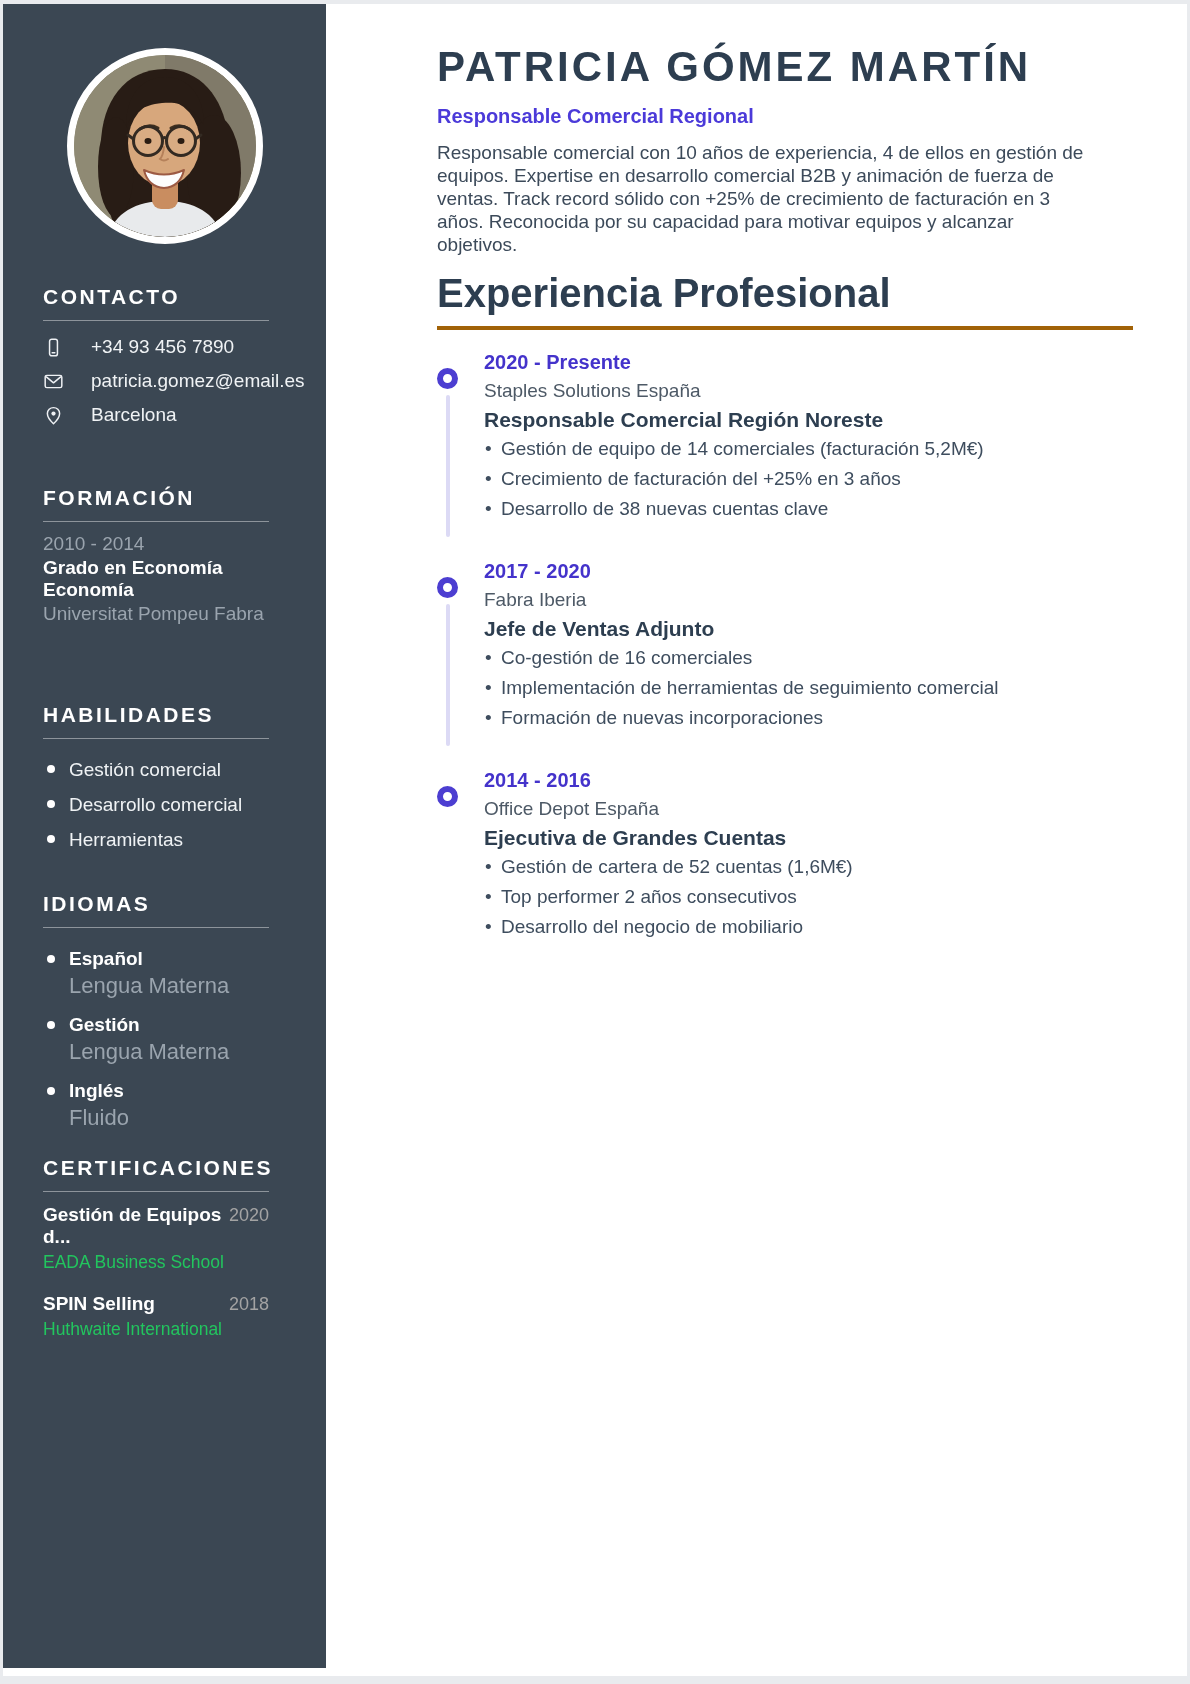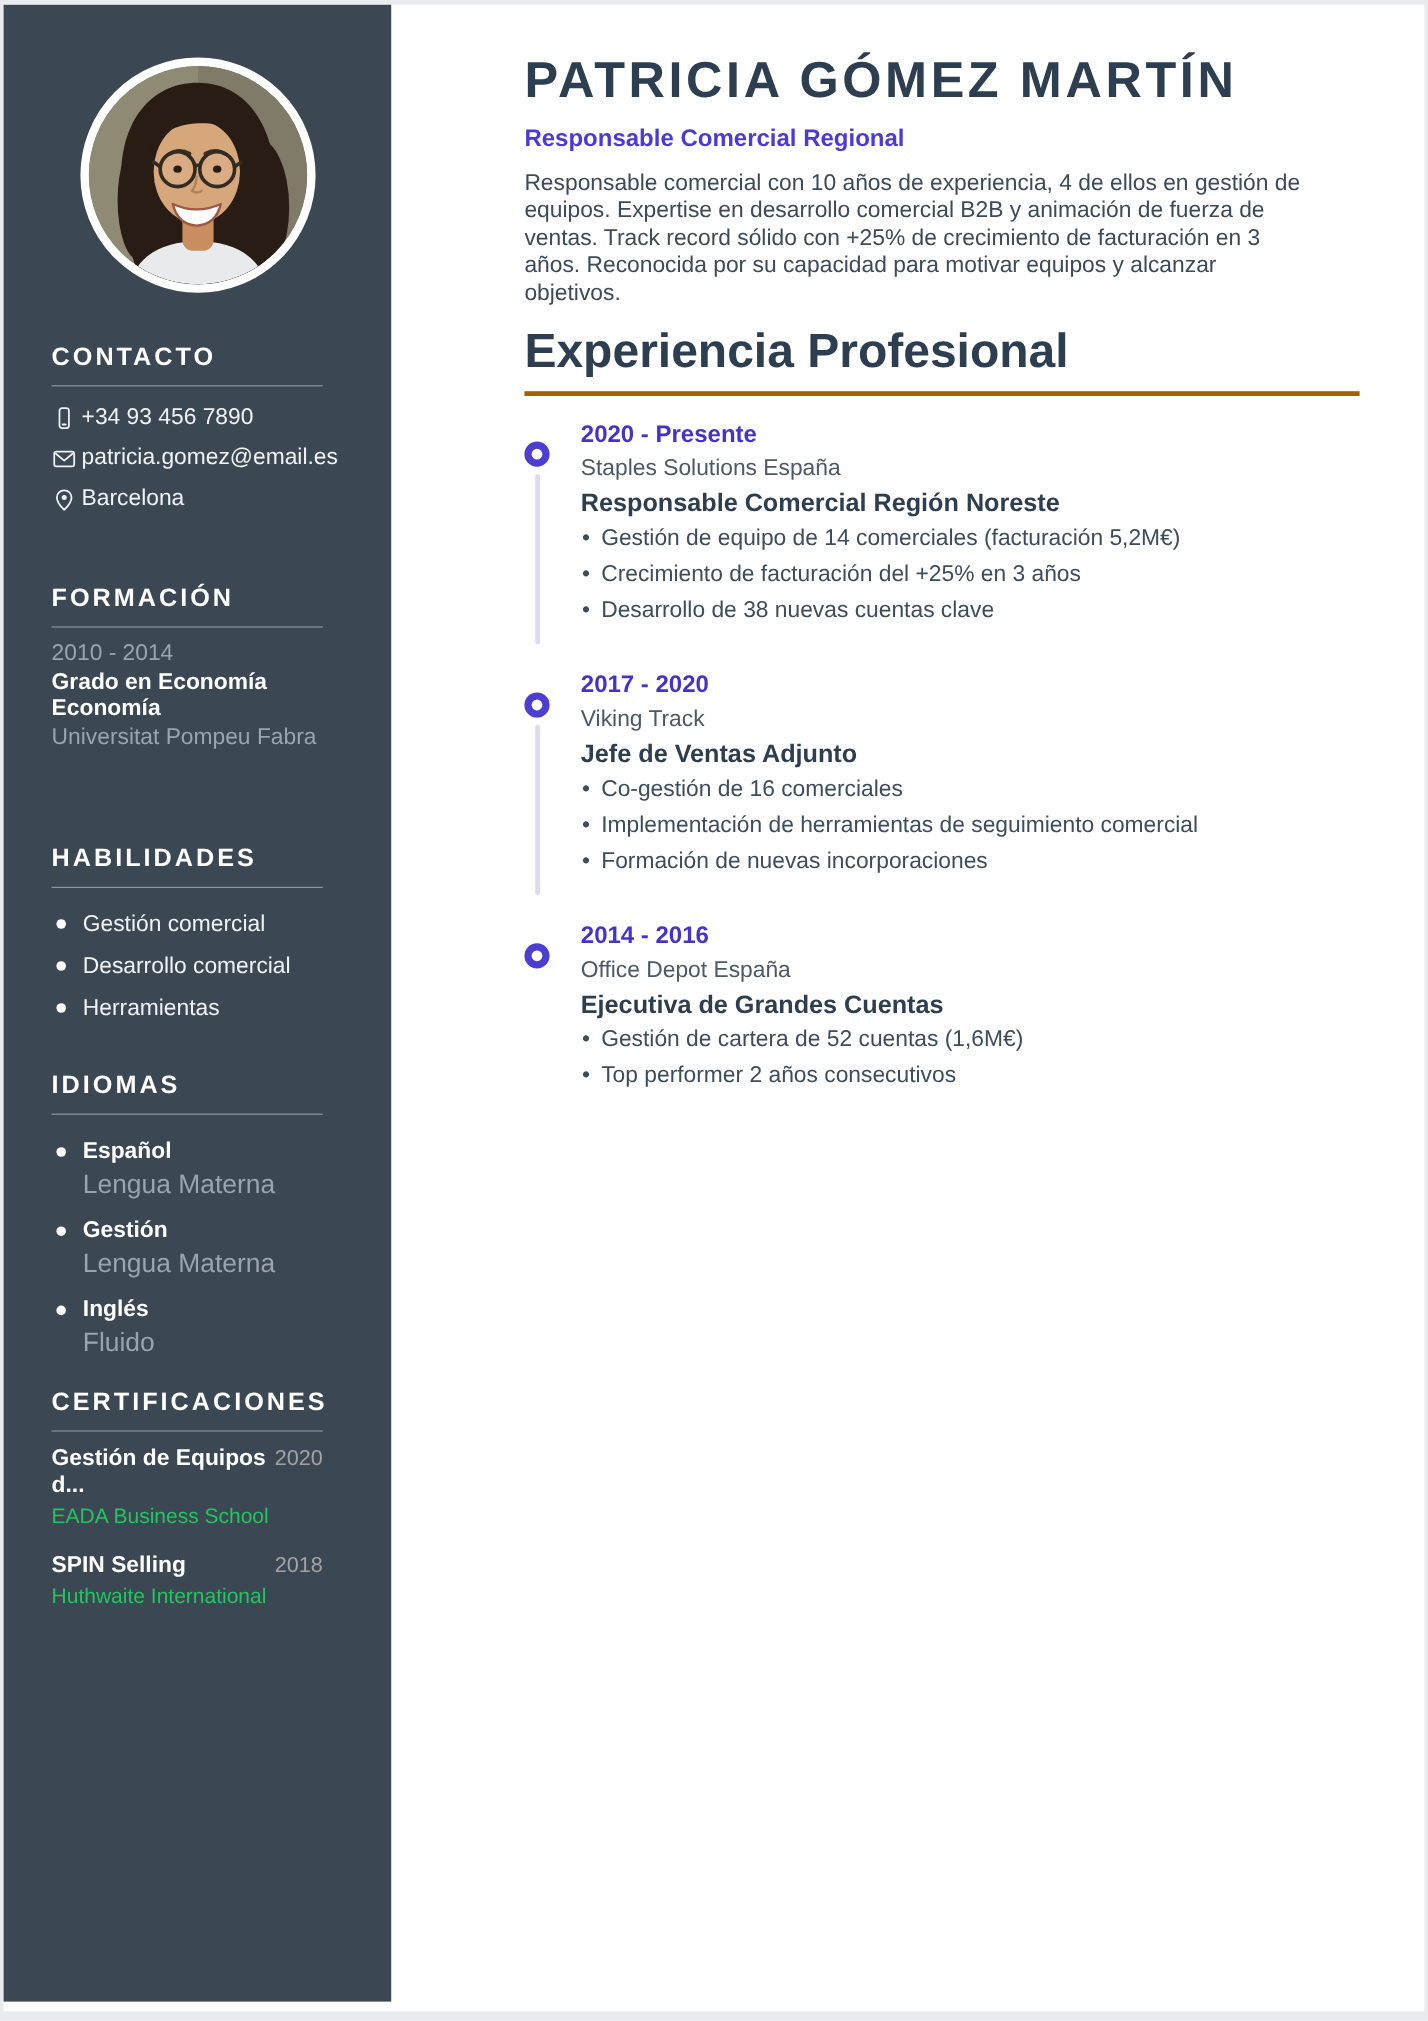--- a/index.html
+++ b/index.html
@@ -23,21 +23,21 @@
     display:inline-block;width:182px;height:182px;border:7px solid #ffffff;
     border-radius:50%;overflow:hidden;background:#8f8a74;
   }
   .sb-inner{padding:0 57px 0 40px;}
   .sb-section h2{
     margin:0;font-size:21px;font-weight:700;letter-spacing:2.5px;color:#ffffff;
   }
   .sb-divider{height:1px;background:rgba(255,255,255,.42);margin-top:11px;border:0;}
   .sec-contact{margin-top:37px;}
   .contact-list{margin-top:15px;}
-  .contact-row{display:flex;align-items:center;gap:4px;margin-bottom:12px;}
+  .contact-row{display:flex;align-items:center;gap:27px;margin-bottom:12px;}
   .contact-row svg{flex:0 0 auto;}
   .contact-row span{font-size:19px;color:#f0f3f5;}
   .sec-education{margin-top:60px;}
   .edu-period{margin-top:11px;font-size:19px;color:#9aa4ae;}
   .edu-degree{margin-top:2px;font-size:19px;font-weight:700;color:#ffffff;}
   .edu-school{margin-top:2px;font-size:19px;color:#9aa4ae;}
   .sec-skills{margin-top:78px;}
   .skill-list{margin:20px 0 0 0;padding:0;list-style:none;}
   .skill-list li{
     position:relative;padding-left:26px;font-size:19px;color:#f0f3f5;margin-bottom:13px;
@@ -249,36 +249,37 @@
         <ul class="job-bullets">
           <li>Gestión de equipo de 14 comerciales (facturación 5,2M€)</li>
           <li>Crecimiento de facturación del +25% en 3 años</li>
           <li>Desarrollo de 38 nuevas cuentas clave</li>
         </ul>
       </div>
 
       <div class="job">
         <span class="job-marker"></span>
         <div class="job-period">2017 - 2020</div>
-        <div class="job-company">Viking Track</div>
+        <div class="job-company">Fabra Iberia</div>
         <div class="job-role">Jefe de Ventas Adjunto</div>
         <ul class="job-bullets">
           <li>Co-gestión de 16 comerciales</li>
           <li>Implementación de herramientas de seguimiento comercial</li>
           <li>Formación de nuevas incorporaciones</li>
         </ul>
       </div>
 
       <div class="job">
         <span class="job-marker"></span>
         <div class="job-period">2014 - 2016</div>
         <div class="job-company">Office Depot España</div>
         <div class="job-role">Ejecutiva de Grandes Cuentas</div>
         <ul class="job-bullets">
           <li>Gestión de cartera de 52 cuentas (1,6M€)</li>
           <li>Top performer 2 años consecutivos</li>
+          <li>Desarrollo del negocio de mobiliario</li>
         </ul>
       </div>
 
     </div>
   </main>
 
 </div>
 
 </body></html>

